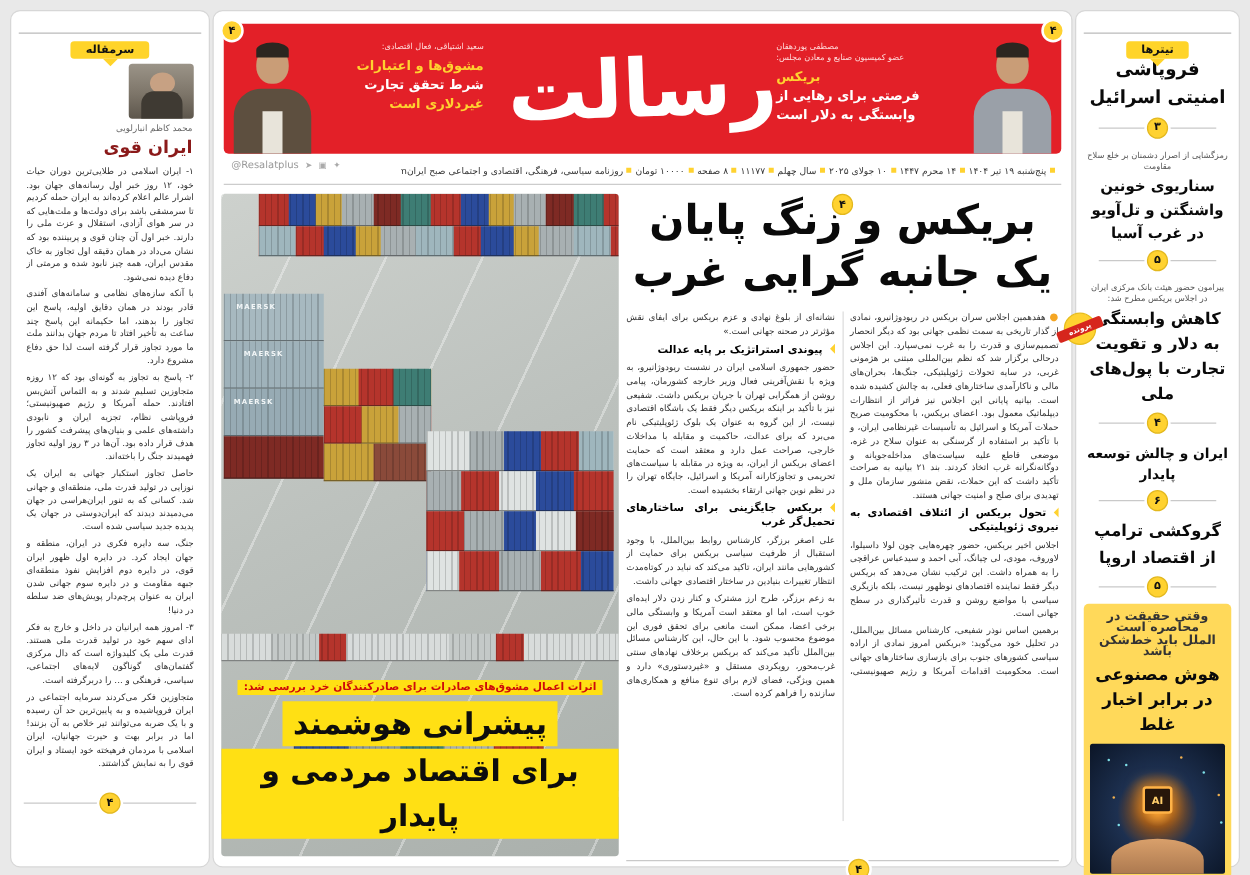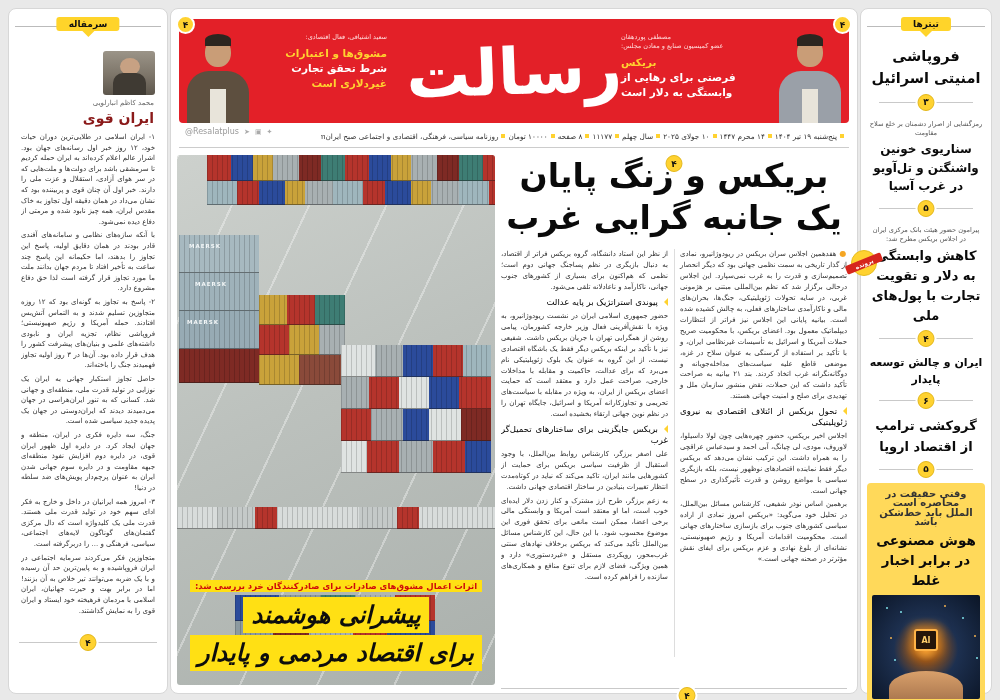--- a/index.html
+++ b/index.html
@@ -4,21 +4,21 @@
 <style>
   * { margin:0; padding:0; box-sizing:border-box; }
   html,body { width:1000px; height:700px; }
   body { font-family:"DejaVu Sans", sans-serif; background:#e9e9e9; overflow:hidden; }
   .page { position:relative; width:1000px; height:700px; direction:rtl; }
   .card { position:absolute; background:#fff; border:1px solid #d7d7d7; border-radius:8px; }
 
   
   .tagline { position:relative; height:24px; margin:8px 6px 2px; }
   .tagline .rule { position:absolute; top:9px; left:0; right:0; height:1px; background:#bbb; }
-  .tagpill { position:absolute; top:0; right:50%; transform:translateX(50%); background:#ffd42a;
+  .tagpill { position:absolute; top:16px; right:50%; transform:translateX(50%); background:#ffd42a;
              color:#111; font-size:9px; font-weight:bold; padding:2px 12px; border-radius:3px; z-index:2; }
   .tagpill:after { content:""; position:absolute; top:100%; right:50%; transform:translateX(50%);
              border:6px solid transparent; border-top-color:#ffd42a; }
 
   
   .numline { position:relative; height:18px; margin:4px 10px; }
   .numline .rule { position:absolute; top:8px; left:0; right:0; height:1px; background:#c9c9c9; }
   .pagenum { position:absolute; top:0; right:50%; transform:translateX(50%); width:17px; height:17px;
              border-radius:50%; background:#ffd230; border:1px solid #e3b81d; box-shadow:0 0 0 2px #fff;
              font-size:9px; font-weight:bold; color:#111; display:flex; align-items:center; justify-content:center; z-index:2;}
@@ -71,31 +71,31 @@
   .photo { position:absolute; top:146px; right:362px; left:6px; height:530px; background:linear-gradient(155deg,#cdd1cd 0%,#bcc1bd 45%,#aab0ac 100%);
            border-radius:3px; overflow:hidden; }
   .photo .lane { position:absolute; inset:0; background:repeating-linear-gradient(115deg, rgba(255,255,255,.35) 0 2px, transparent 2px 70px); }
   .stack { position:absolute; }
   .stack .row { position:relative; border-bottom:1px solid rgba(20,20,20,.45); }
   .stack .row:after { content:""; position:absolute; inset:0; background:repeating-linear-gradient(90deg, rgba(0,0,0,.16) 0 1px, transparent 1px 5px); }
   .maersk-label { position:absolute; z-index:2; color:#f2f6f7; font-size:5.5px; font-weight:bold; letter-spacing:1px; direction:ltr; }
   .ph-overlay { position:absolute; right:0; left:0; bottom:14px; text-align:center; z-index:4; }
   .ph-kicker { display:inline-block; background:#ffe014; color:#cf0a0a; font-size:8.5px; font-weight:bold; padding:1px 5px; margin-bottom:3px; }
   .ph-title { display:block; text-align:center; }
-  .ph-title span { display:inline-block; background:#ffe014; color:#0d0d0d; font-size:24px; font-weight:bold; line-height:1.5; padding:0 8px; margin-top:2px;font-style:italic; }
+  .ph-title span { display:inline-block; background:#ffe014; color:#0d0d0d; font-size:24px; font-weight:bold; line-height:1.5; padding:0 8px; margin-top:2px; }
   .photo-num { position:absolute; right:170px; top:678px; transform:translateX(50%); }
 
   
   .article { position:absolute; top:146px; right:10px; width:346px; height:528px; }
   .article h1 { font-size:33px; line-height:1.28; font-weight:bold; color:#0a0a0a; text-align:center; letter-spacing:-1px; }
   .art-cols { margin-top:10px; height:408px; overflow:hidden; column-count:2; column-gap:12px; column-rule:1px solid #ddd;
               font-size:7px; line-height:10.9px; color:#2d2d2d; text-align:justify; }
   .art-cols p { margin-bottom:3px; }
   .art-cols .lead:before { content:"●"; color:#f5a623; font-size:8px; margin-left:3px; }
-  .art-cols h3 { font-size:8.5px; font-weight:normal; color:#000; margin:4px 0 3px; }
+  .art-cols h3 { font-size:8.5px; font-weight:bold; color:#000; margin:4px 0 3px; }
   .art-cols h3:before { content:""; display:inline-block; border:4px solid transparent; border-right-color:#ffd230; margin-left:2px; vertical-align:-1px;}
   .art-num { position:absolute; right:50%; transform:translateX(50%); bottom:-14px; }
   .art-rule { position:absolute; bottom:-6px; right:0; left:0; height:1px; background:#c9c9c9; }
 
   
   .sidebar { left:860px; top:8px; width:132px; height:686px; overflow:visible; }
   .sb-item { position:relative; padding:2px 8px 0; }
   .sb-kicker { font-size:6.6px; color:#555; text-align:center; line-height:9px; margin:2px 0; }
   .sb-title { font-size:13px; font-weight:bold; color:#0a0a0a; text-align:center; line-height:1.55; }
   .sb-title.big { font-size:14.5px; }
@@ -255,21 +255,20 @@
     <div class="article">
       <h1>
         <span>بریکس و زنگ پایان</span><br>
         <span>یک جانبه گرایی غرب</span>
       </h1>
       <div class="art-cols">
         <p class="lead">هفدهمین اجلاس سران بریکس در ریودوژانیرو، نمادی از گذار تاریخی به سمت نظمی جهانی بود که دیگر انحصار تصمیم‌سازی و قدرت را به غرب نمی‌سپارد. این اجلاس درحالی برگزار شد که نظم بین‌المللی مبتنی بر هژمونی غربی، در سایه تحولات ژئوپلیتیکی، جنگ‌ها، بحران‌های مالی و ناکارآمدی ساختارهای فعلی، به چالش کشیده شده است. بیانیه پایانی این اجلاس نیز فراتر از انتظارات دیپلماتیک معمول بود. اعضای بریکس، با محکومیت صریح حملات آمریکا و اسرائیل به تأسیسات غیرنظامی ایران، و با تأکید بر استفاده از گرسنگی به عنوان سلاح در غزه، موضعی قاطع علیه سیاست‌های مداخله‌جویانه و دوگانه‌نگرانه غرب اتخاذ کردند. بند ۲۱ بیانیه به صراحت تأکید داشت که این حملات، نقض منشور سازمان ملل و تهدیدی برای صلح و امنیت جهانی هستند.</p>
         <h3>تحول بریکس از ائتلاف اقتصادی به نیروی ژئوپلیتیکی</h3>
         <p>اجلاس اخیر بریکس، حضور چهره‌هایی چون لولا داسیلوا، لاوروف، مودی، لی چیانگ، آبی احمد و سیدعباس عراقچی را به همراه داشت. این ترکیب نشان می‌دهد که بریکس دیگر فقط نماینده اقتصادهای نوظهور نیست، بلکه بازیگری سیاسی با مواضع روشن و قدرت تأثیرگذاری در سطح جهانی است.</p>
         <p>برهمین اساس نوذر شفیعی، کارشناس مسائل بین‌الملل، در تحلیل خود می‌گوید: «بریکس امروز نمادی از اراده سیاسی کشورهای جنوب برای بازسازی ساختارهای جهانی است. محکومیت اقدامات آمریکا و رژیم صهیونیستی، نشانه‌ای از بلوغ نهادی و عزم بریکس برای ایفای نقش مؤثرتر در صحنه جهانی است.»</p>
-        <p>از نظر این استاد دانشگاه، گروه بریکس فراتر از اقتصاد، به دنبال بازیگری در نظم پساجنگ جهانی دوم است؛ نظمی که هم‌اکنون برای بسیاری از کشورهای جنوب جهانی، ناکارآمد و ناعادلانه تلقی می‌شود.</p>
         <h3>پیوندی استراتژیک بر پایه عدالت</h3>
         <p>حضور جمهوری اسلامی ایران در نشست ریودوژانیرو، به ویژه با نقش‌آفرینی فعال وزیر خارجه کشورمان، پیامی روشن از همگرایی تهران با جریان بریکس داشت. شفیعی نیز با تأکید بر اینکه بریکس دیگر فقط یک باشگاه اقتصادی نیست، از این گروه به عنوان یک بلوک ژئوپلیتیکی نام می‌برد که برای عدالت، حاکمیت و مقابله با مداخلات خارجی، صراحت عمل دارد و معتقد است که حمایت اعضای بریکس از ایران، به ویژه در مقابله با سیاست‌های تحریمی و تجاوزکارانه آمریکا و اسرائیل، جایگاه تهران را در نظم نوین جهانی ارتقاء بخشیده است.</p>
         <h3>بریکس جایگزینی برای ساختارهای تحمیل‌گر غرب</h3>
         <p>علی اصغر برزگر، کارشناس روابط بین‌الملل، با وجود استقبال از ظرفیت سیاسی بریکس برای حمایت از کشورهایی مانند ایران، تاکید می‌کند که نباید در کوتاه‌مدت انتظار تغییرات بنیادین در ساختار اقتصادی جهانی داشت.</p>
         <p>به زعم برزگر، طرح ارز مشترک و کنار زدن دلار ایده‌ای خوب است، اما او معتقد است آمریکا و وابستگی مالی برخی اعضا، ممکن است مانعی برای تحقق فوری این موضوع محسوب شود. با این حال، این کارشناس مسائل بین‌الملل تأکید می‌کند که بریکس برخلاف نهادهای سنتی غرب‌محور، رویکردی مستقل و «غیردستوری» دارد و همین ویژگی، فضای لازم برای تنوع منافع و همکاری‌های سازنده را فراهم کرده است.</p>
       </div>
       <div class="art-rule"></div>
       <span class="pagenum art-num">۴</span>
     </div>
   </div>

